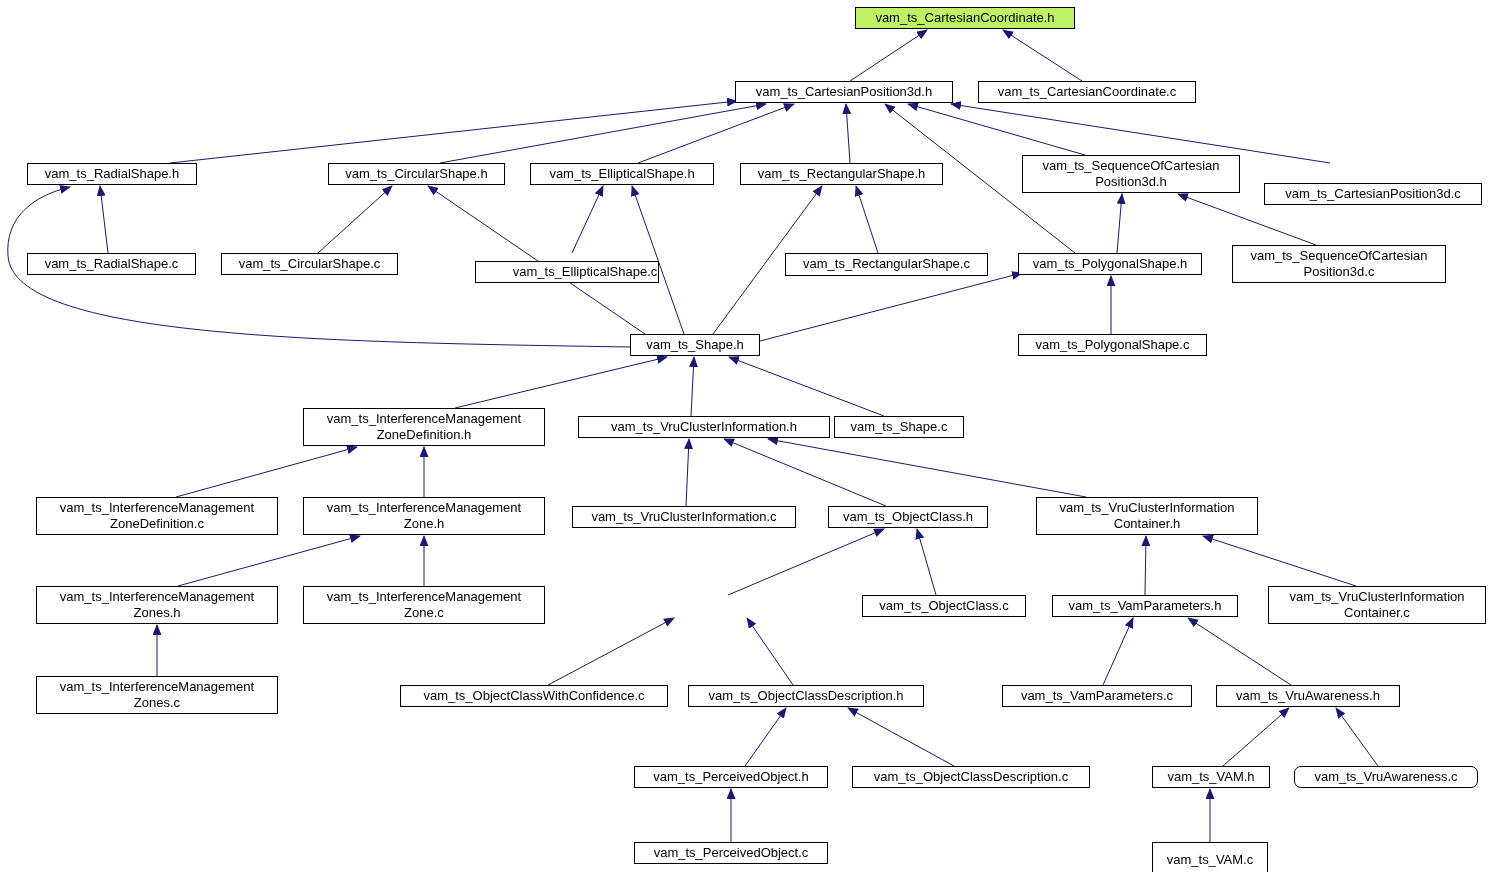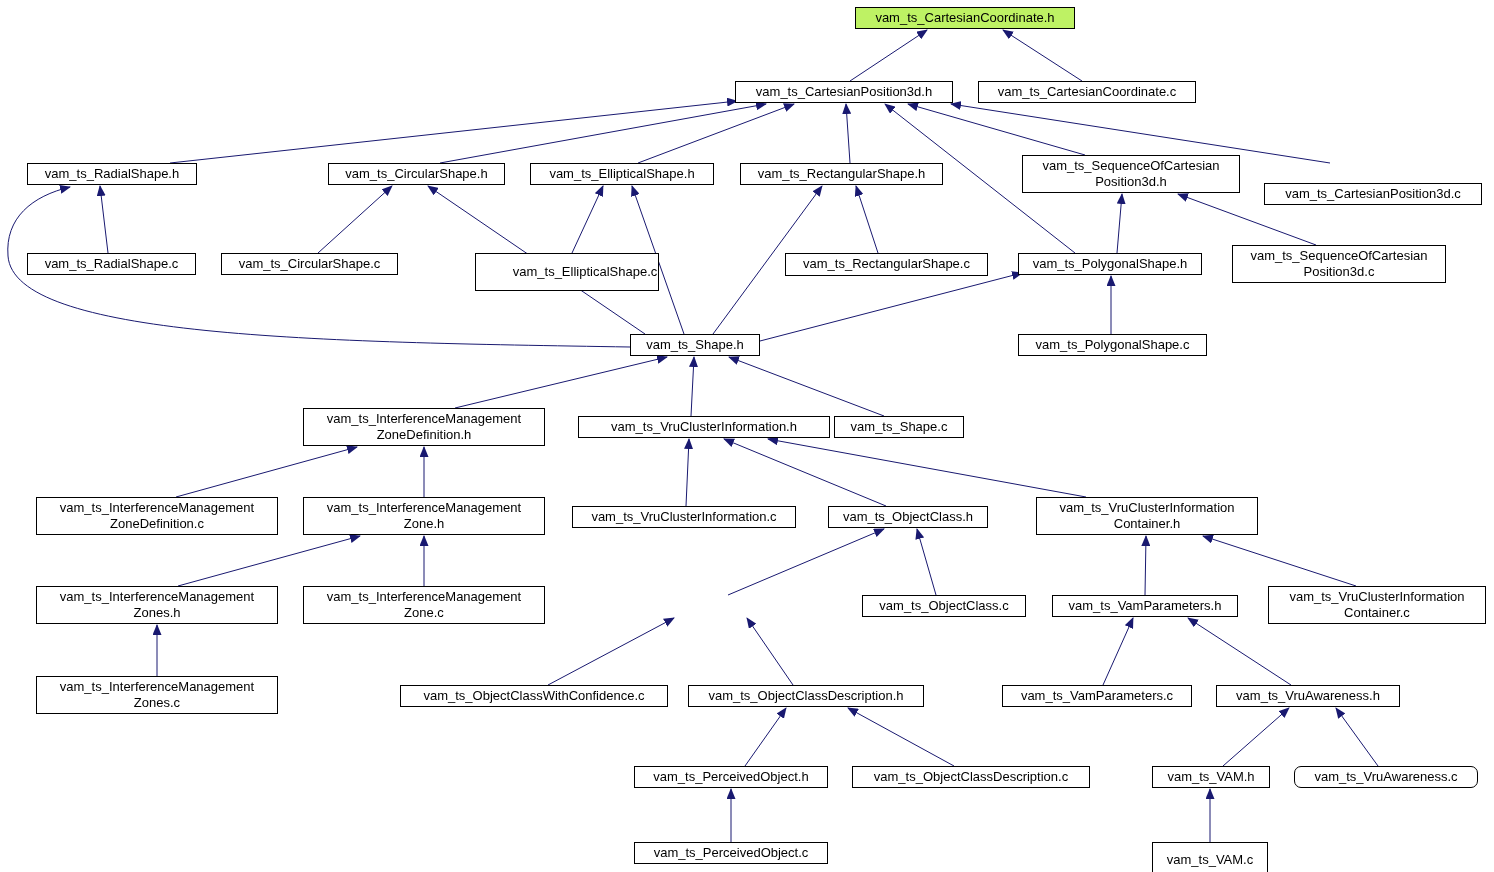--- a/index.html
+++ b/index.html
@@ -109,21 +109,21 @@
     <div class="graph-node" style="left: 978px; top: 81px; width: 218px; height: 22px;">vam_ts_CartesianCoordinate.c</div>
     <div class="graph-node" style="left: 27px; top: 163px; width: 170px; height: 22px;">vam_ts_RadialShape.h</div>
     <div class="graph-node" style="left: 328px; top: 163px; width: 177px; height: 22px;">vam_ts_CircularShape.h</div>
     <div class="graph-node" style="left: 530px; top: 163px; width: 184px; height: 22px;">vam_ts_EllipticalShape.h</div>
     <div class="graph-node" style="left: 740px; top: 163px; width: 203px; height: 22px;">vam_ts_RectangularShape.h</div>
     <div class="graph-node" style="left: 1022px; top: 155px; width: 218px; height: 38px;">vam_ts_SequenceOfCartesian
 Position3d.h</div>
     <div class="graph-node" style="left: 1264px; top: 163px; width: 218px; height: 22px; margin-top: 20px;">vam_ts_CartesianPosition3d.c</div>
     <div class="graph-node" style="left: 27px; top: 253px; width: 169px; height: 22px;">vam_ts_RadialShape.c</div>
     <div class="graph-node" style="left: 221px; top: 253px; width: 177px; height: 22px;">vam_ts_CircularShape.c</div>
-    <div class="graph-node" style="left: 475px; top: 253px; width: 184px; height: 38px; padding-left: 36px;">vam_ts_EllipticalShape.c</div>
+    <div class="graph-node" style="left: 475px; top: 261px; width: 184px; height: 22px; padding-left: 36px;">vam_ts_EllipticalShape.c</div>
     <div class="graph-node" style="left: 785px; top: 253px; width: 203px; height: 23px;">vam_ts_RectangularShape.c</div>
     <div class="graph-node" style="left: 1018px; top: 253px; width: 184px; height: 22px;">vam_ts_PolygonalShape.h</div>
     <div class="graph-node" style="left: 1232px; top: 245px; width: 214px; height: 38px;">vam_ts_SequenceOfCartesian
 Position3d.c</div>
     <div class="graph-node" style="left: 630px; top: 334px; width: 130px; height: 22px;">vam_ts_Shape.h</div>
     <div class="graph-node" style="left: 1018px; top: 334px; width: 189px; height: 22px;">vam_ts_PolygonalShape.c</div>
     <div class="graph-node" style="left: 303px; top: 408px; width: 242px; height: 38px;">vam_ts_InterferenceManagement
 ZoneDefinition.h</div>
     <div class="graph-node" style="left: 578px; top: 416px; width: 252px; height: 22px;">vam_ts_VruClusterInformation.h</div>
     <div class="graph-node" style="left: 834px; top: 416px; width: 130px; height: 22px;">vam_ts_Shape.c</div>

